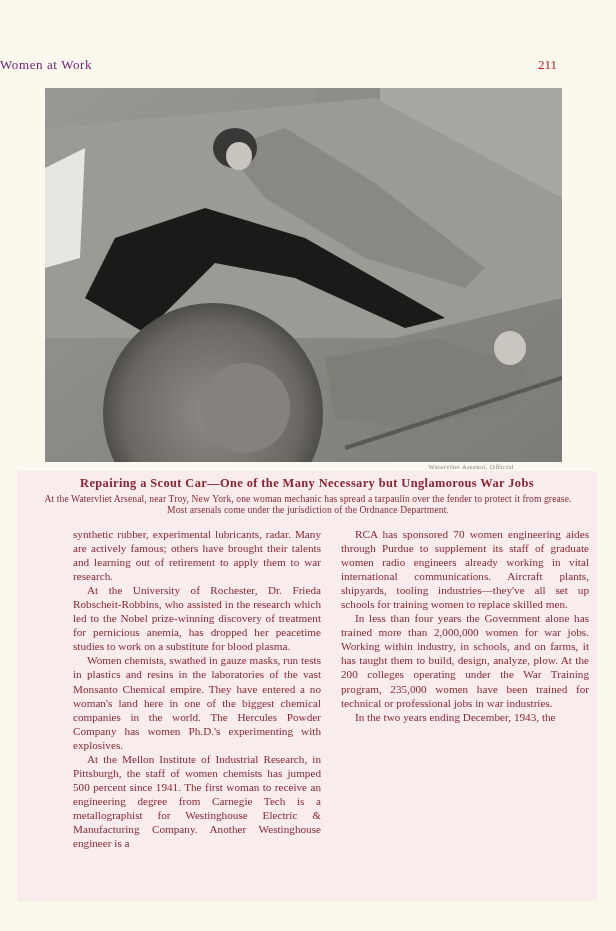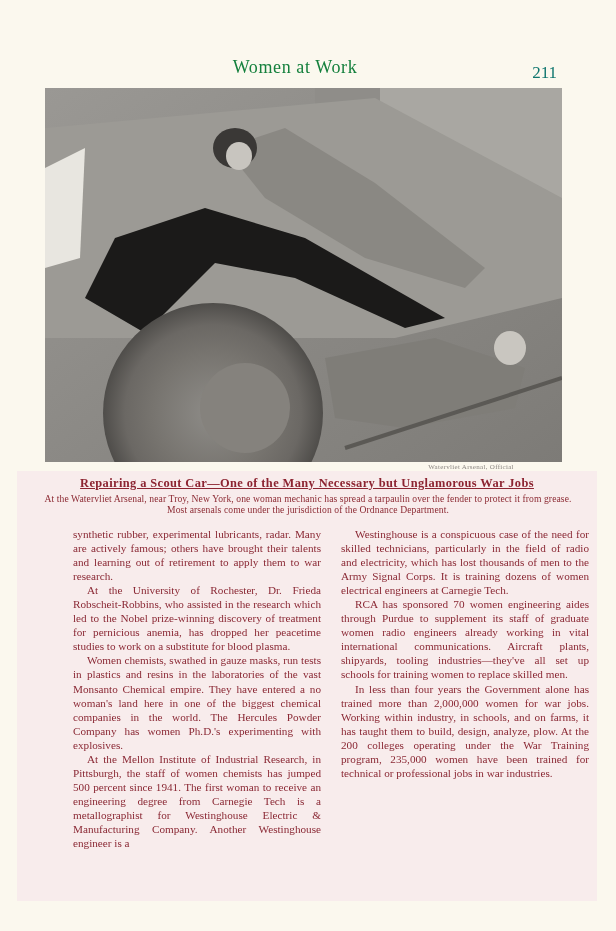--- a/index.html
+++ b/index.html
@@ -6,42 +6,42 @@
   body {
     width: 616px; height: 931px; position: relative; overflow: hidden;
     background: #fbf8ee;
     font-family: "Liberation Serif", "DejaVu Serif", serif;
     color: #8c2a33;
   }
   .running-head {
     position: absolute; top: 55px; left: 0; width: 616px; height: 20px;
   }
   .running-title {
-    position: absolute; left: 0; width: 590px; text-align: center;
-    font-size: 18px; letter-spacing: 0.6px; color: #15803d; top: 2px;
+    position: absolute; left: 0; width: 590px; text-align: left;
+    font-size: 13px; letter-spacing: 0.6px; color: #701a75; top: 2px;
   }
   .page-number {
-    position: absolute; right: 59px; top: 8px; font-size: 17px; color: #0f766e;
+    position: absolute; right: 59px; top: 2px; font-size: 13px; color: #b91c1c;
   }
   .photo {
     position: absolute; left: 45px; top: 88px; width: 517px; height: 374px;
     overflow: hidden; background: #8d8c89;
   }
   .photo svg { display: block; width: 517px; height: 374px; }
   .credit {
     position: absolute; left: 380px; top: 463px; width: 182px; text-align: center;
     font-size: 7px; color: #8a8580; letter-spacing: 0.3px;
   }
   .pink-panel {
     position: absolute; left: 17px; top: 471px; width: 580px; height: 430px;
     background: #f8ecec;
   }
   .caption-title {
     position: absolute; left: 17px; top: 476px; width: 580px; text-align: center;
-    font-size: 12.4px; font-weight: bold; letter-spacing: 0.4px; color: #8c2431; text-decoration: underline;
+    font-size: 12.4px; font-weight: bold; letter-spacing: 0.4px; color: #8c2431;
   }
   .caption-text {
     position: absolute; left: 40px; top: 493px; width: 536px; text-align: center;
     font-size: 9.6px; line-height: 11px; color: #8c2a33; letter-spacing: 0.1px;
   }
   .column {
     position: absolute; top: 527px; width: 248px;
     font-size: 11.2px; line-height: 14.05px; text-align: justify; color: #8a2834; margin-left: 27px;
   }
   .col-left { left: 46px; }
@@ -100,16 +100,16 @@
 <div class="caption-text">At the Watervliet Arsenal, near Troy, New York, one woman mechanic has spread a tarpaulin over the fender to protect it from grease.  Most arsenals come under the jurisdiction of the Ordnance Department.</div>
 
 <div class="column col-left">
   <p>synthetic rubber, experimental lubricants, radar. Many are actively famous; others have brought their talents and learning out of retirement to apply them to war research.</p>
   <p class="indent">At the University of Rochester, Dr. Frieda Robscheit-Robbins, who assisted in the research which led to the Nobel prize-winning discovery of treatment for pernicious anemia, has dropped her peacetime studies to work on a substitute for blood plasma.</p>
   <p class="indent">Women chemists, swathed in gauze masks, run tests in plastics and resins in the laboratories of the vast Monsanto Chemical empire. They have entered a no woman's land here in one of the biggest chemical companies in the world. The Hercules Powder Company has women Ph.D.'s experimenting with explosives.</p>
   <p class="indent">At the Mellon Institute of Industrial Research, in Pittsburgh, the staff of women chemists has jumped 500 percent since 1941. The first woman to receive an engineering degree from Carnegie Tech is a metallographist for Westinghouse Electric &amp; Manufacturing Company. Another Westinghouse engineer is a</p>
 </div>
 
 <div class="column col-right">
-  <p class="indent">Westinghouse is a conspicuous case of the need for skilled technicians, particularly in the field of radio and electricity, which has lost thousands of men to the Army Signal Corps. It is training dozens of women electrical engineers at Carnegie Tech.</p>
   <p class="indent">RCA has sponsored 70 women engineering aides through Purdue to supplement its staff of graduate women radio engineers already working in vital international communications. Aircraft plants, shipyards, tooling industries—they've all set up schools for training women to replace skilled men.</p>
   <p class="indent">In less than four years the Government alone has trained more than 2,000,000 women for war jobs. Working within industry, in schools, and on farms, it has taught them to build, design, analyze, plow. At the 200 colleges operating under the War Training program, 235,000 women have been trained for technical or professional jobs in war industries.</p>
+  <p class="indent">In the two years ending December, 1943, the</p>
 </div>
 
 </body></html>

